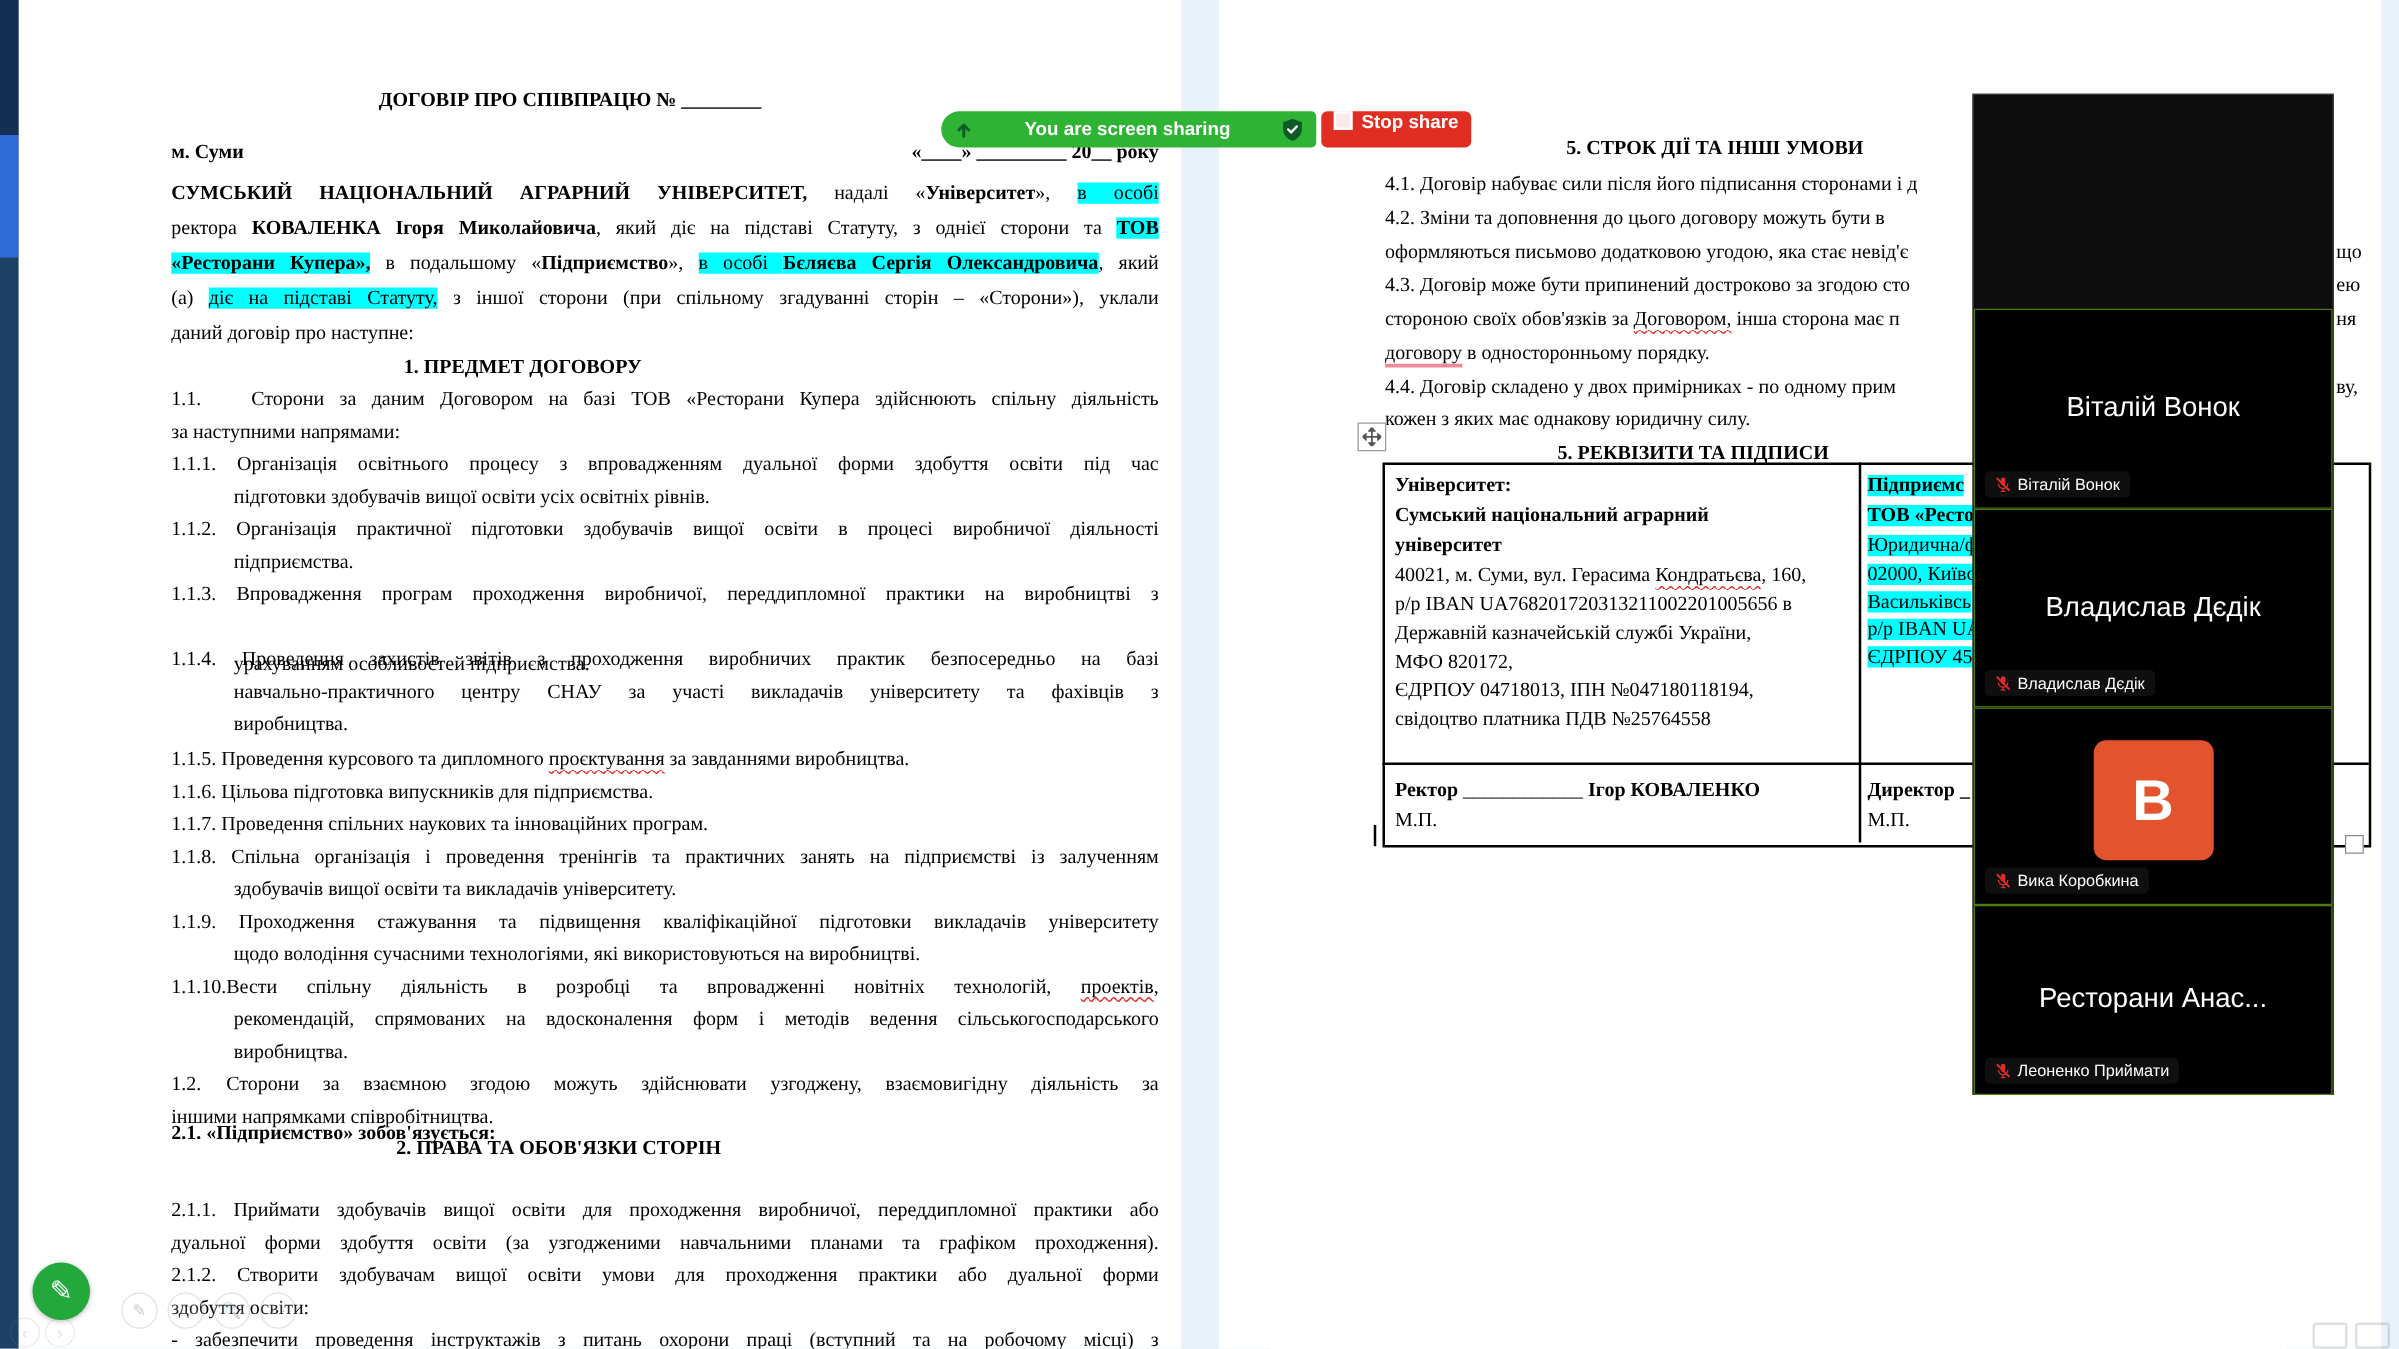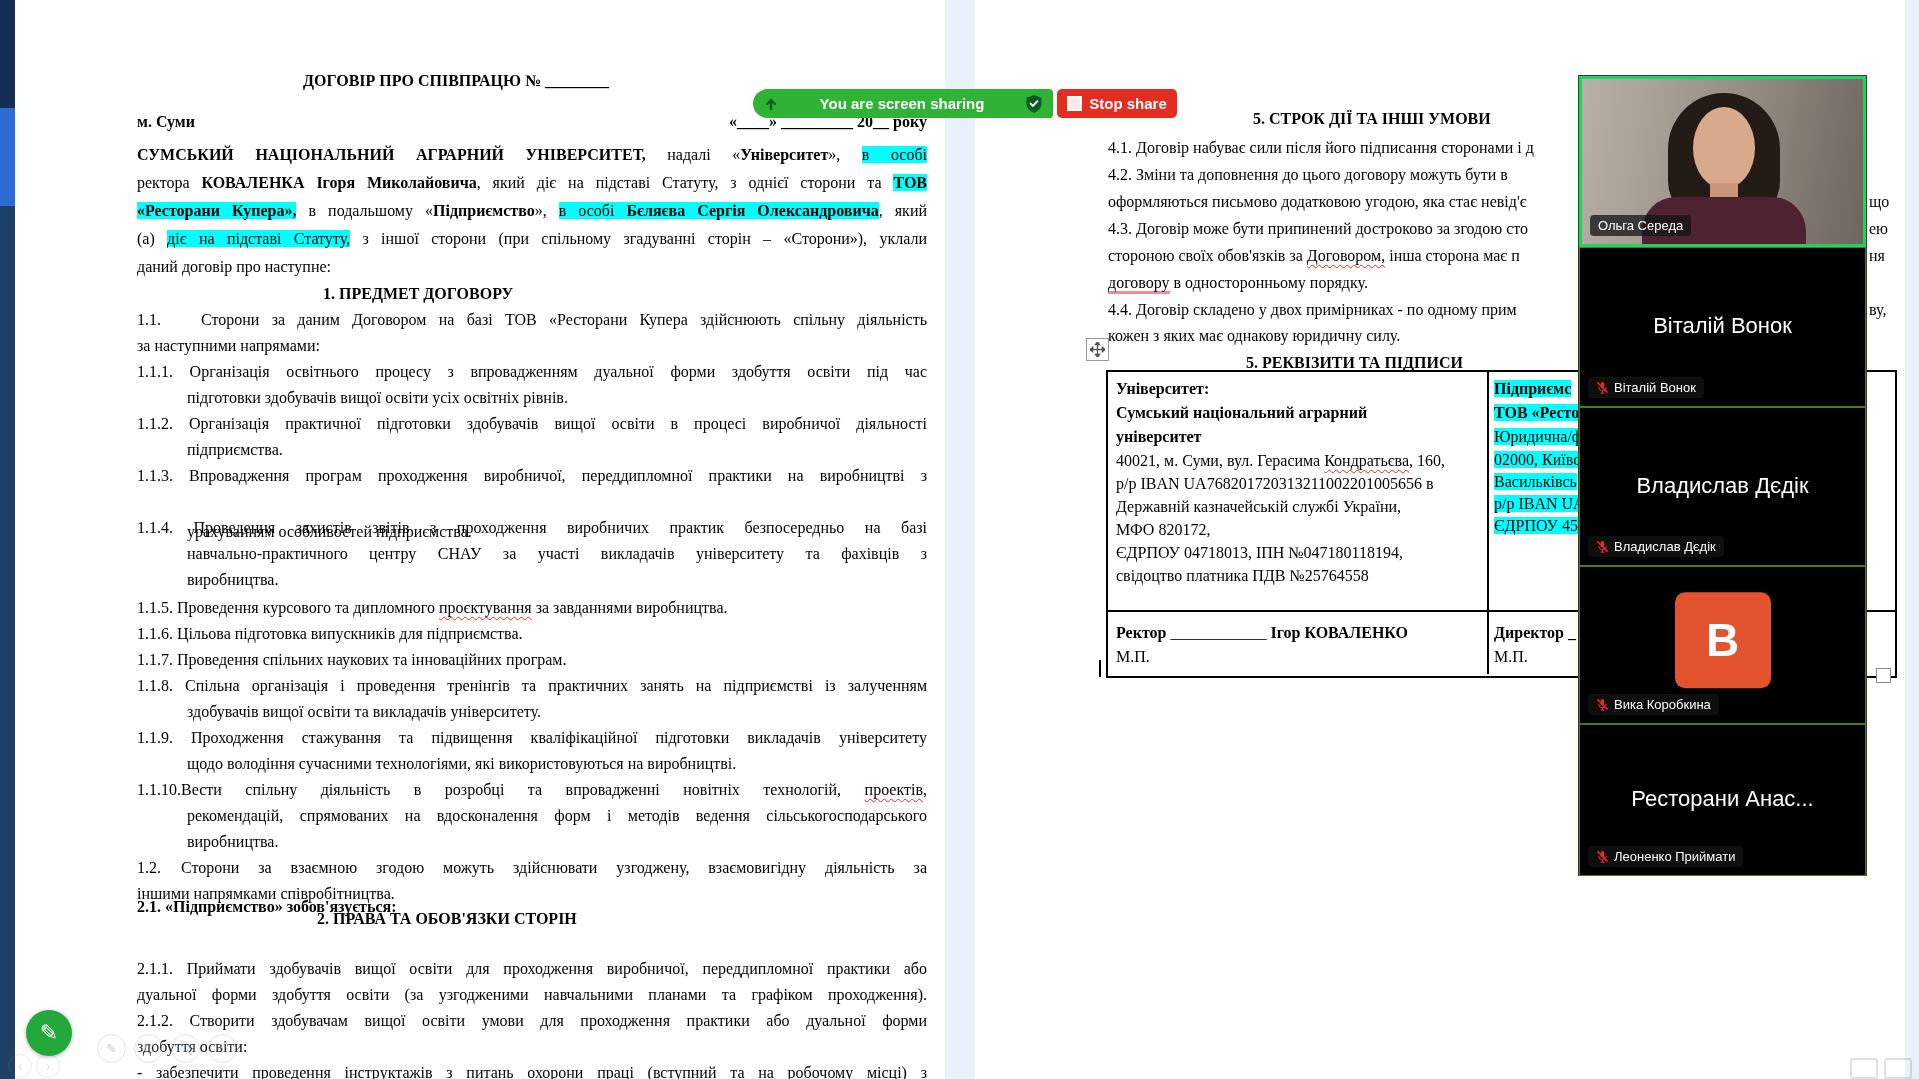--- a/index.html
+++ b/index.html
@@ -35,21 +35,21 @@
   .move-handle{position:absolute;width:21px;height:21px;background:#fff;border:1px solid #9a9a9a;
                z-index:6;display:flex;align-items:center;justify-content:center;}
   .resize-square{position:absolute;width:13px;height:13px;background:#fff;border:1px solid #8a8a8a;z-index:7;}
 
   
   .banner-green{position:absolute;left:753px;top:89px;width:300px;height:29px;background:#2fb335;
                 border-radius:15px 4px 4px 15px;z-index:60;display:flex;align-items:center;
                 padding:0 10px;box-sizing:border-box;gap:8px;}
   .banner-text{color:#fff;font-weight:bold;font-size:15px;flex:1;text-align:center;}
   .stop-btn{position:absolute;left:1057px;top:89px;width:120px;height:29px;background:#e02f22;
-            border-radius:5px;z-index:60;display:flex;align-items:center;justify-content:center;
+            border-radius:5px;z-index:60;display:flex;align-items:flex-start;justify-content:center;
             gap:7px;cursor:pointer;}
   .stop-btn span{color:#fff;font-weight:bold;font-size:15px;}
   .stop-square{width:11px;height:11px;border:2px solid #fff;background:rgba(255,255,255,0.9);}
 
   
   .vpanel{position:absolute;left:1578px;top:75px;width:289px;height:801px;background:#0d0d0d;
           z-index:50;border:1px solid #3a3a3a;box-sizing:border-box;}
   .vtile{position:absolute;left:0;width:287px;background:#000;box-sizing:border-box;
          border:1px solid #4d7c0f;overflow:hidden;}
   .vtile.active{border:3px solid #1ed45f;}
@@ -194,31 +194,20 @@
     <path d="M9 1l7.5 2.8v5.4c0 4.6-3.2 8-7.5 9.6C4.7 17.2 1.5 13.8 1.5 9.2V3.8z" fill="#0e5a26"></path>
     <path d="M5.5 9.5l2.4 2.4 4.6-4.8" stroke="#fff" stroke-width="1.8" fill="none" stroke-linecap="round"></path>
   </svg>
 </div>
 <div class="stop-btn">
   <div class="stop-square"></div>
   <span>Stop share</span>
 </div>
 
 <div class="vpanel" id="vpanel">
-    <div class="vtile active" style="top: 0px; height: 171px;">
-      <div class="cam">
-        <div class="hair"></div>
-        <div class="face"></div>
-        <div class="neck"></div>
-        <div class="body"></div>
-      </div>
-      <div class="badge">
-        <span>Ольга Середа</span>
-      </div>
-    </div>
     <div class="vtile" style="top: 171px; height: 160px;">
       <div class="tile-name">Віталій Вонок</div>
       <div class="badge">
         <svg width="13" height="13" viewBox="0 0 14 14">
           <rect x="5.1" y="1" width="3.8" height="7" rx="1.9" fill="#e02b2b"></rect>
           <path d="M3 6.5a4 4 0 0 0 8 0M7 10.5V13M5 13h4" stroke="#e02b2b" stroke-width="1.2" fill="none"></path>
           <line x1="1.5" y1="1.5" x2="12.5" y2="12.5" stroke="#e02b2b" stroke-width="1.6"></line>
         </svg>
         <span>Віталій Вонок</span>
       </div>

